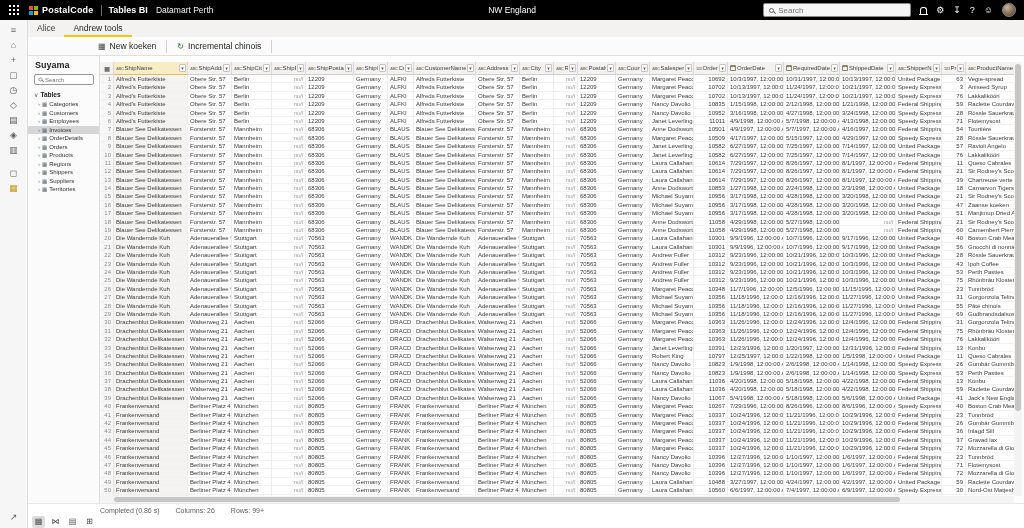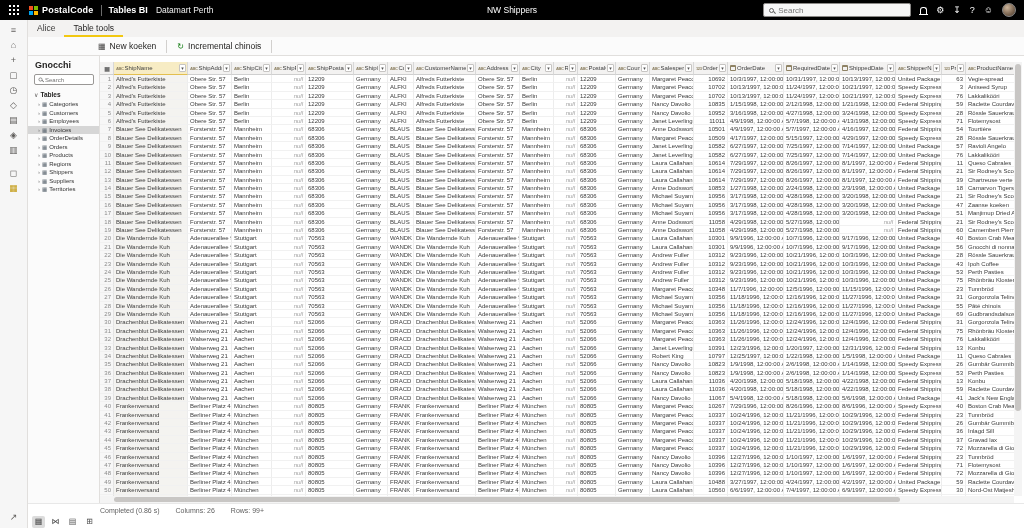--- a/index.html
+++ b/index.html
@@ -103,38 +103,38 @@
     <span class="mslogo">
         <i class="r"></i>
         <i class="g"></i>
         <i class="b"></i>
         <i class="y"></i>
       </span>
     <span class="tb-brand">PostalCode</span>
     <span class="tb-div"></span>
     <span class="tb-product">Tables BI</span>
     <span class="tb-workspace">Datamart Perth</span>
-    <span class="tb-title">NW Shippers</span>
+    <span class="tb-title">NW England</span>
     <span class="tb-right">
       <span class="tb-search">
         <span class="mag"></span>
         <input placeholder="Search" style="">
       </span>
       <span class="bell"></span>
       <span class="tb-ic">⚙</span>
       <span class="tb-ic">↧</span>
       <span class="tb-ic">?</span>
       <span class="tb-ic">☺</span>
       <span class="avatar"></span>
     </span>
   </header>
 
   <nav class="tabsrow">
     <span class="tab">Alice</span>
-    <span class="tab active">Table tools</span>
+    <span class="tab active">Andrew tools</span>
   </nav>
 
   <div class="toolbar">
     <span class="tool-btn">
       <span class="tool-ic" style="color:#3b3a39">▦</span>
       <span>New koeken</span>
     </span>
     <span class="tool-sep"></span>
     <span class="tool-btn">
       <span class="tool-ic" style="color:#107c10">↻</span>
@@ -142,21 +142,21 @@
     </span>
     <span class="tool-sep"></span>
   </div>
 
   <aside class="rail">
     <span class="rail-items" style="display:contents"><span class="rail-btn">≡</span><span class="rail-btn">⌂</span><span class="rail-btn">+</span><span class="rail-btn">▢</span><span class="rail-btn">◷</span><span class="rail-btn">◇</span><span class="rail-btn">▤</span><span class="rail-btn">◈</span><span class="rail-btn">▥</span><span class="rail-btn gap">◻</span><span class="rail-btn active">▦</span></span>
     <span class="rail-bottom">↗</span>
   </aside>
 
   <aside class="objects">
-    <div class="obj-title">Gnocchi</div>
+    <div class="obj-title">Suyama</div>
     <div class="obj-search">
       <span class="mag"></span>
       <input placeholder="Search" style="">
     </div>
     <div class="tree-root">
       <span class="chev">∨</span>
       <span>Tables</span>
     </div>
     <div id="tree">
         <div class="tree-item">

